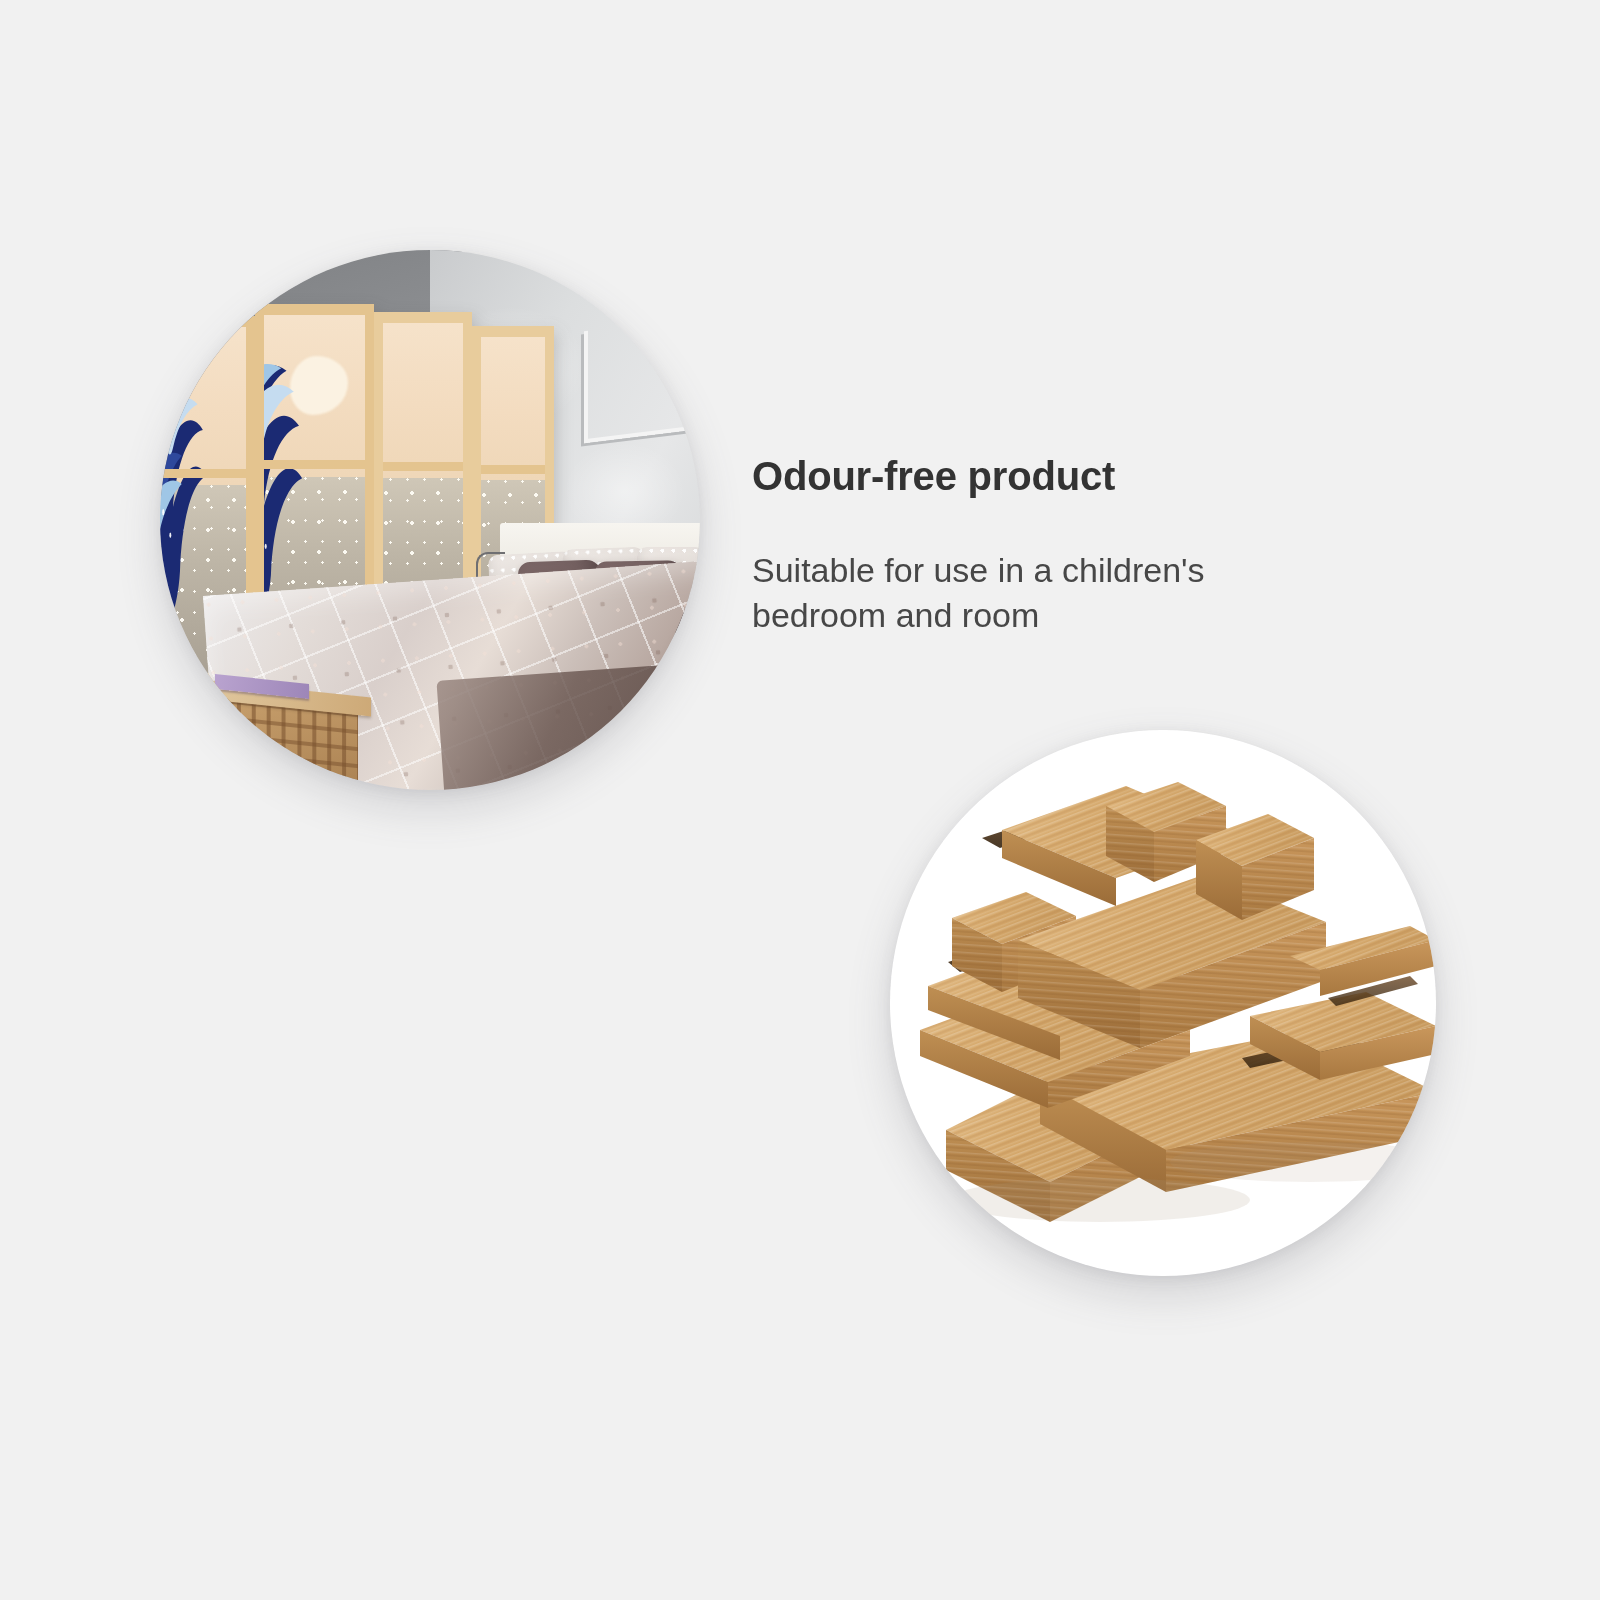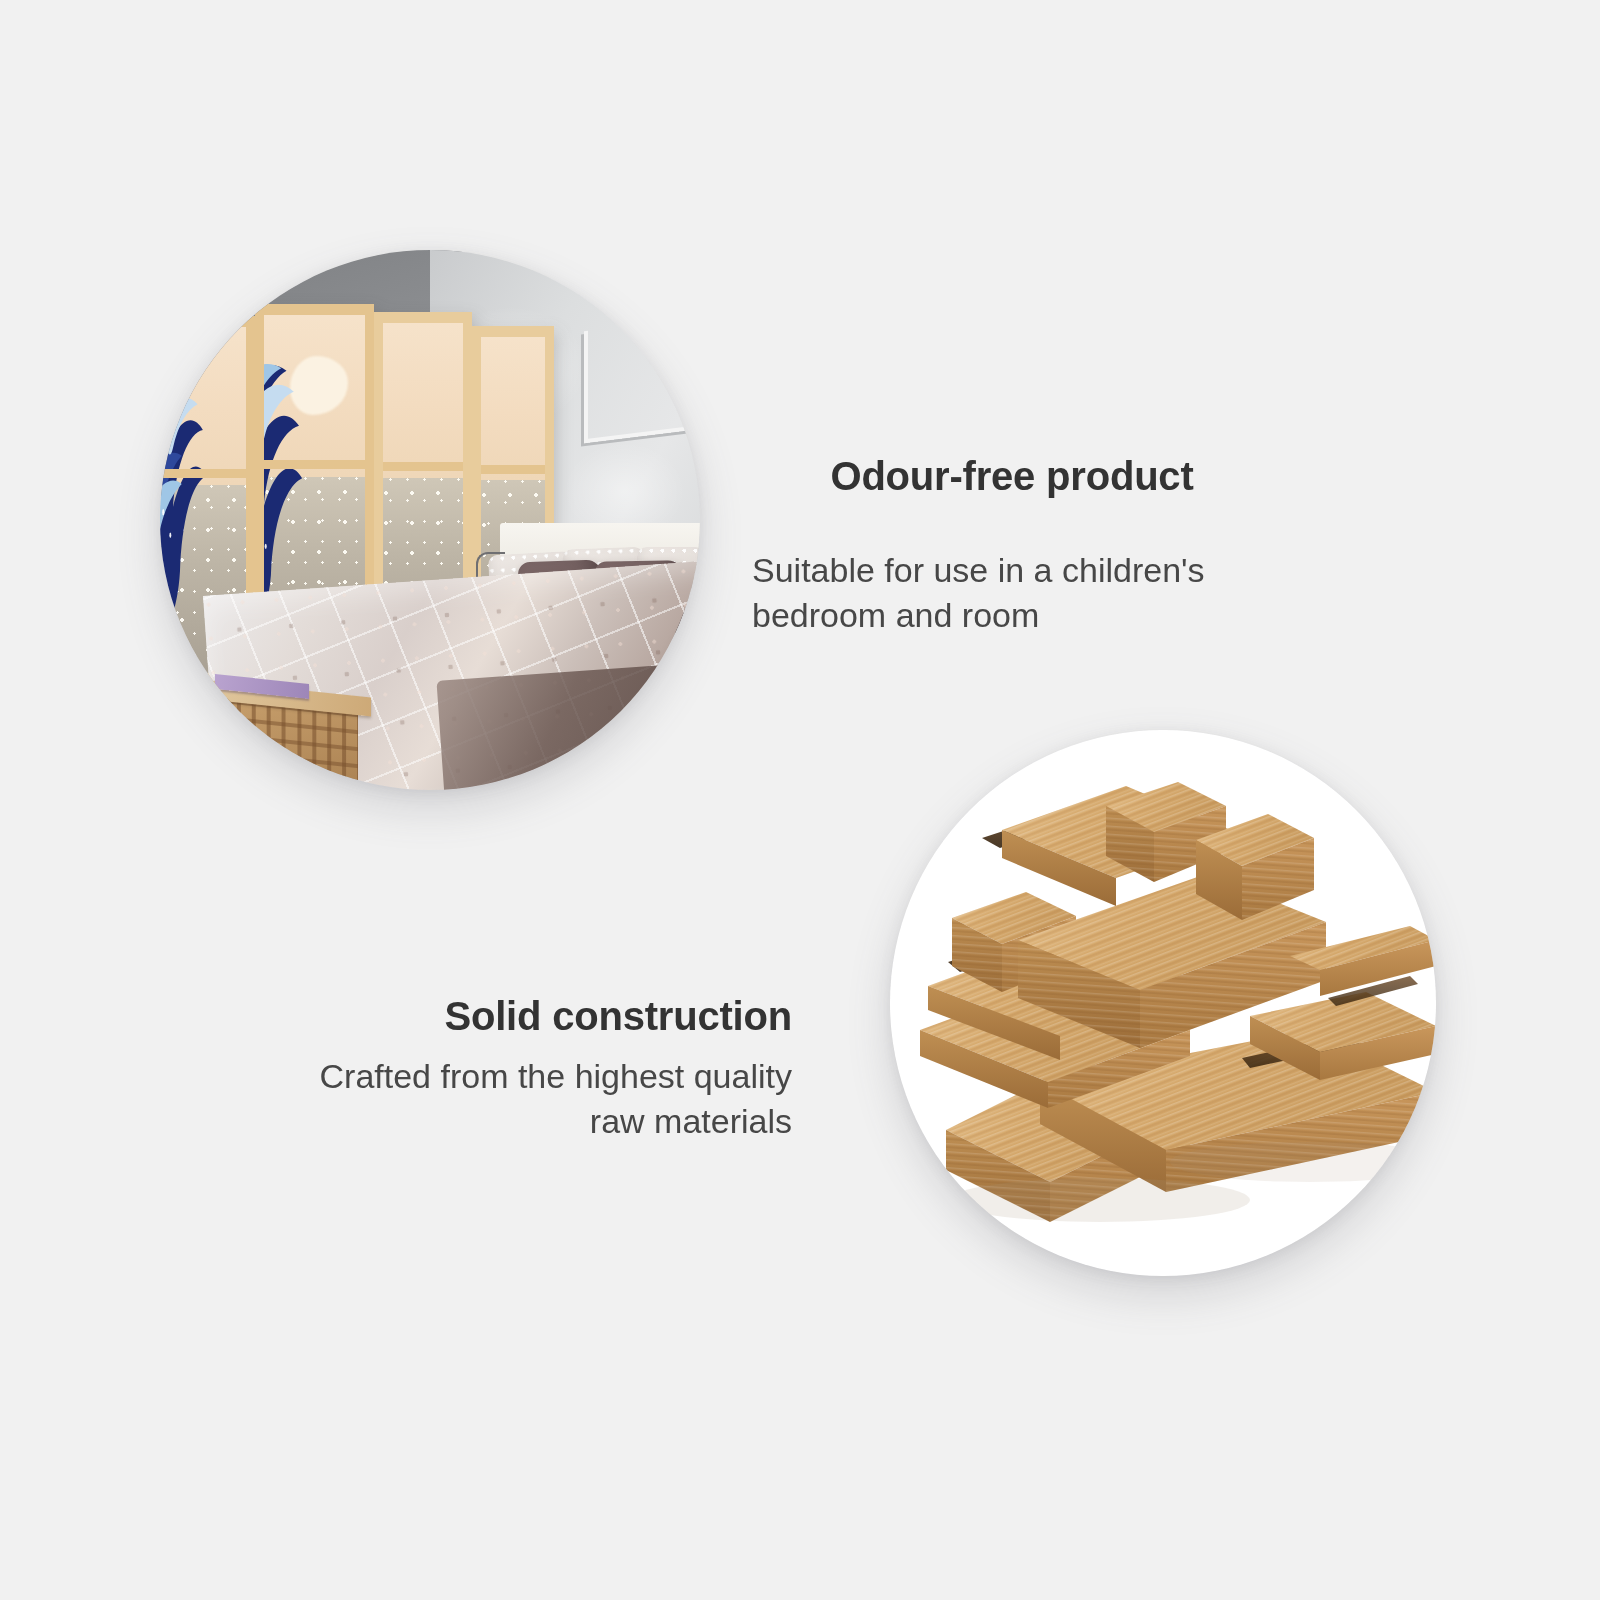--- a/index.html
+++ b/index.html
@@ -497,22 +497,18 @@
         <polygon points="438,268 520,246 528,254 446,276" fill="url(#gDark)" opacity=".8"></polygon>
 
         <ellipse cx="210" cy="470" rx="150" ry="22" fill="#a8957f" opacity=".16"></ellipse>
         <ellipse cx="420" cy="432" rx="140" ry="20" fill="#a8957f" opacity=".13"></ellipse>
       </svg>
     </div>
   </div>
   <div class="circle-shadow" id="circle-2-shadow"></div>
 
   <div class="feature" id="feature-1">
-    <div class="feature-title" style="color: rgb(51, 51, 51); text-align: center;">Odour-free product</div>
+    <div class="feature-title" style="color: rgb(51, 51, 51);">Odour-free product</div>
     <div class="feature-desc" style="color: rgb(71, 71, 71); margin-top: 48px;">Suitable for use in a children's bedroom and room</div>
   </div>
 
-  <div class="feature" id="feature-2">
-    <div class="feature-title" style="color: rgb(51, 51, 51);">Solid construction</div>
-    <div class="feature-desc" style="color: rgb(71, 71, 71);">Crafted from the highest quality raw materials</div>
-  </div>
 
 </div>
 
 </body></html>

